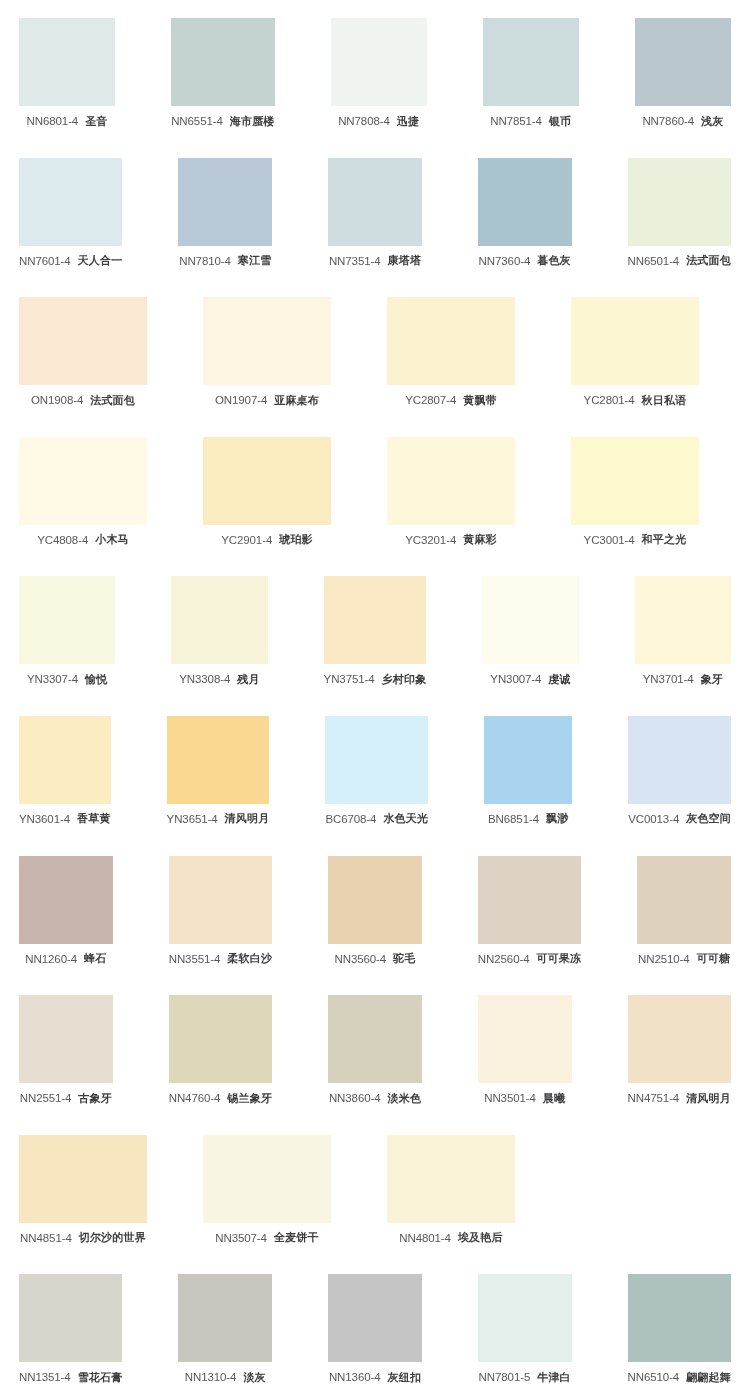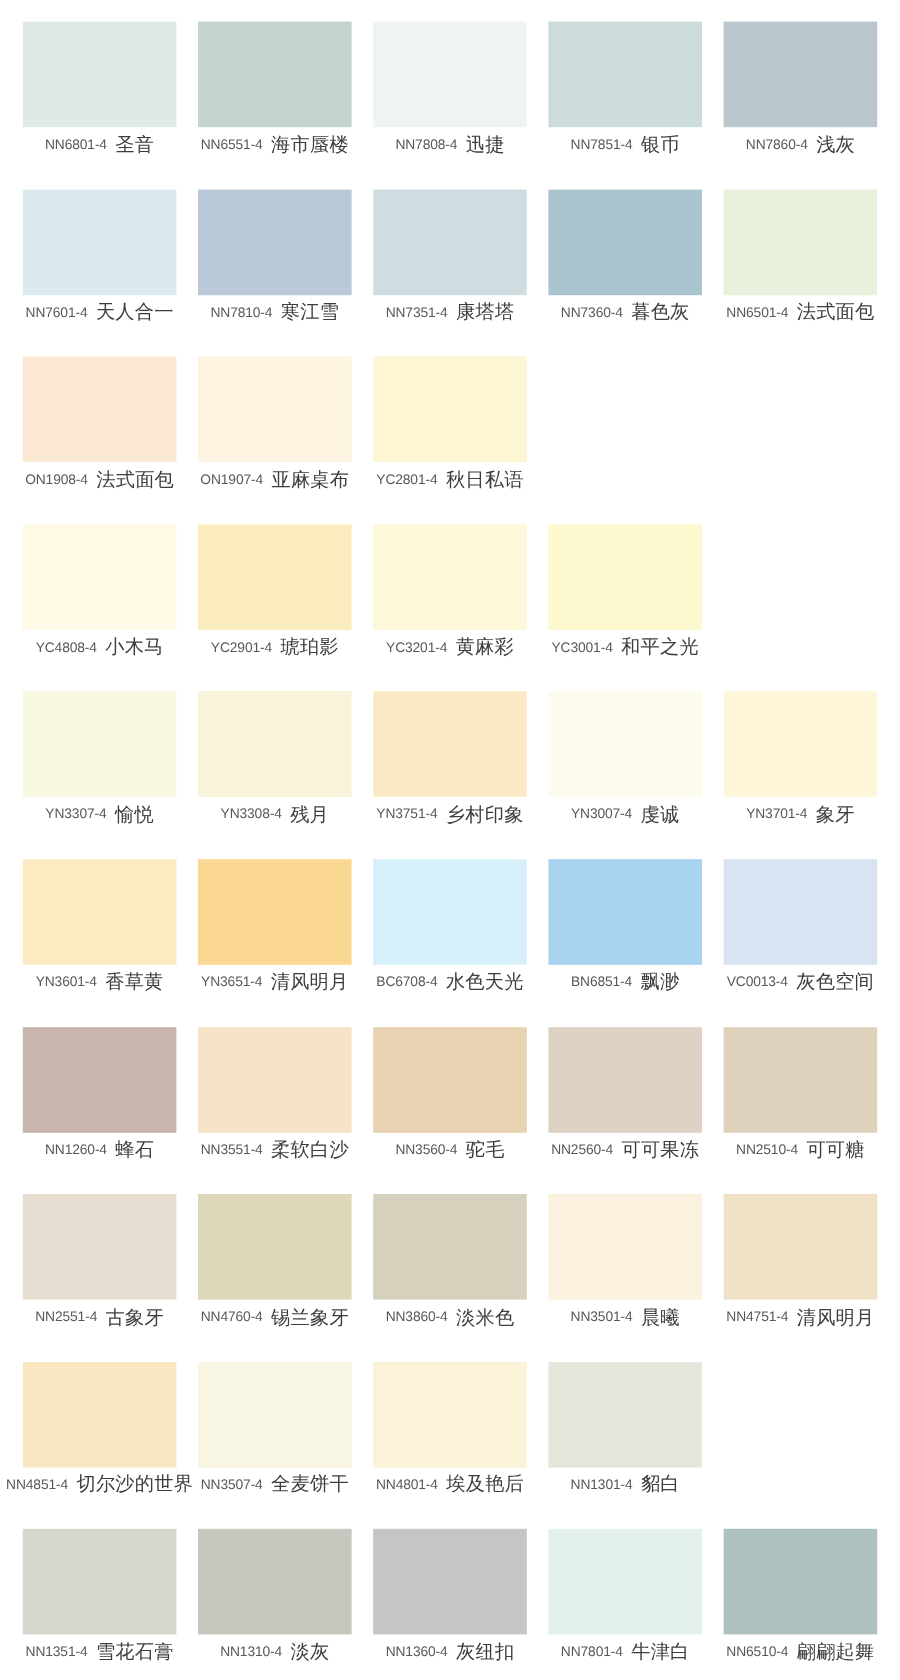--- a/index.html
+++ b/index.html
@@ -21,20 +21,21 @@
     display: flex;
     flex-direction: column;
     background: #ffffff;
   }
   .swatch-row {
     display: flex;
     flex-direction: row;
     width: 730px;
     height: 139.6px;
     flex: 0 0 auto;
+    gap: 38px;
   }
   .swatch-cell {
     width: 146px;
     box-sizing: border-box;
     padding: 0 9px;
     display: flex;
     flex-direction: column;
     align-items: stretch;
   }
   .swatch-chip {
@@ -51,23 +52,23 @@
     gap: 7px;
     white-space: nowrap;
   }
   .swatch-code {
     font-size: 11.5px;
     color: #58585a;
     letter-spacing: -0.1px;
     font-family: "Liberation Sans", "DejaVu Sans", sans-serif;
   }
   .swatch-name {
-    font-size: 16px;
+    font-size: 11px;
     color: #3d3d3f;
-    font-weight: normal;
+    font-weight: bold;
     letter-spacing: 0.2px;
     font-family: "DejaVu Sans", "Liberation Sans", sans-serif;
   }
 </style>
 </head>
 <body>
 
 <div id="palette-sheet">
     <div class="swatch-row">
       <div class="swatch-cell">
@@ -152,20 +153,27 @@
         </div>
       </div>
       <div class="swatch-cell">
         <div class="swatch-chip" style="background-color: rgb(253, 244, 226);"></div>
         <div class="swatch-caption">
           <span class="swatch-code">ON1907-4</span>
           <span class="swatch-name">亚麻桌布</span>
         </div>
       </div>
       <div class="swatch-cell">
+        <div class="swatch-chip" style="background-color: rgb(253, 242, 207);"></div>
+        <div class="swatch-caption">
+          <span class="swatch-code">YC2807-4</span>
+          <span class="swatch-name">黄飘带</span>
+        </div>
+      </div>
+      <div class="swatch-cell">
         <div class="swatch-chip" style="background-color: rgb(252, 246, 211);"></div>
         <div class="swatch-caption">
           <span class="swatch-code">YC2801-4</span>
           <span class="swatch-name">秋日私语</span>
         </div>
       </div>
     </div>
     <div class="swatch-row">
       <div class="swatch-cell">
         <div class="swatch-chip" style="background-color: rgb(254, 250, 230);"></div>
@@ -359,27 +367,20 @@
           <span class="swatch-name">全麦饼干</span>
         </div>
       </div>
       <div class="swatch-cell">
         <div class="swatch-chip" style="background-color: rgb(250, 243, 216);"></div>
         <div class="swatch-caption">
           <span class="swatch-code">NN4801-4</span>
           <span class="swatch-name">埃及艳后</span>
         </div>
       </div>
-      <div class="swatch-cell">
-        <div class="swatch-chip" style="background-color: rgb(230, 231, 220);"></div>
-        <div class="swatch-caption">
-          <span class="swatch-code">NN1301-4</span>
-          <span class="swatch-name">貂白</span>
-        </div>
-      </div>
     </div>
     <div class="swatch-row">
       <div class="swatch-cell">
         <div class="swatch-chip" style="background-color: rgb(214, 214, 204);"></div>
         <div class="swatch-caption">
           <span class="swatch-code">NN1351-4</span>
           <span class="swatch-name">雪花石膏</span>
         </div>
       </div>
       <div class="swatch-cell">
@@ -392,21 +393,21 @@
       <div class="swatch-cell">
         <div class="swatch-chip" style="background-color: rgb(197, 197, 197);"></div>
         <div class="swatch-caption">
           <span class="swatch-code">NN1360-4</span>
           <span class="swatch-name">灰纽扣</span>
         </div>
       </div>
       <div class="swatch-cell">
         <div class="swatch-chip" style="background-color: rgb(227, 239, 234);"></div>
         <div class="swatch-caption">
-          <span class="swatch-code">NN7801-4</span>
+          <span class="swatch-code">NN7801-5</span>
           <span class="swatch-name">牛津白</span>
         </div>
       </div>
       <div class="swatch-cell">
         <div class="swatch-chip" style="background-color: rgb(173, 194, 191);"></div>
         <div class="swatch-caption">
           <span class="swatch-code">NN6510-4</span>
           <span class="swatch-name">翩翩起舞</span>
         </div>
       </div>

